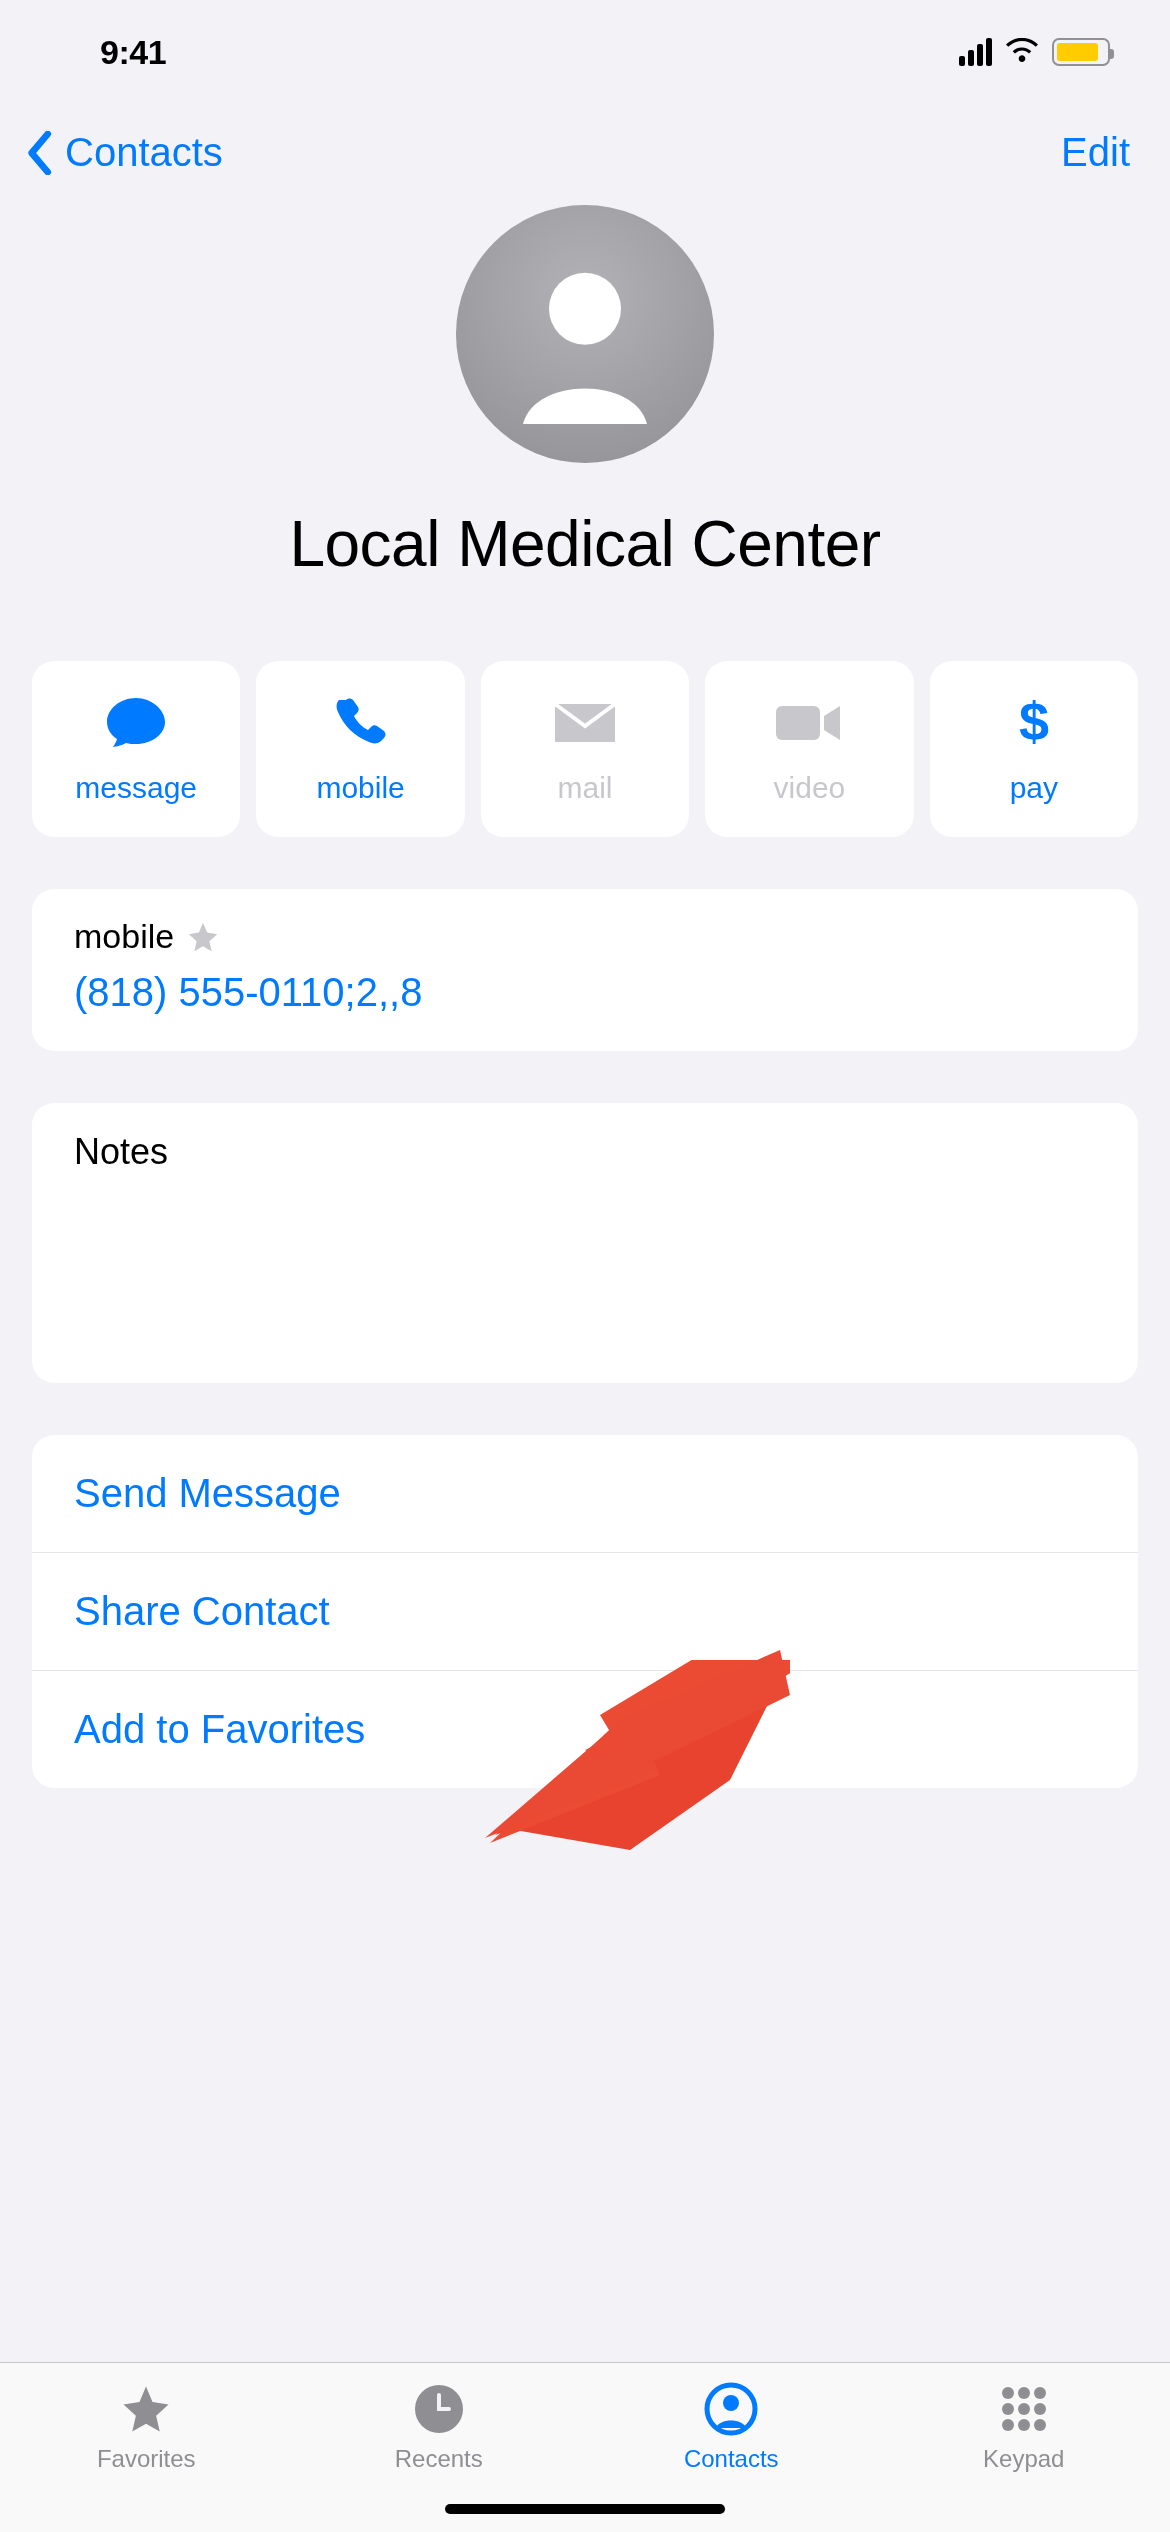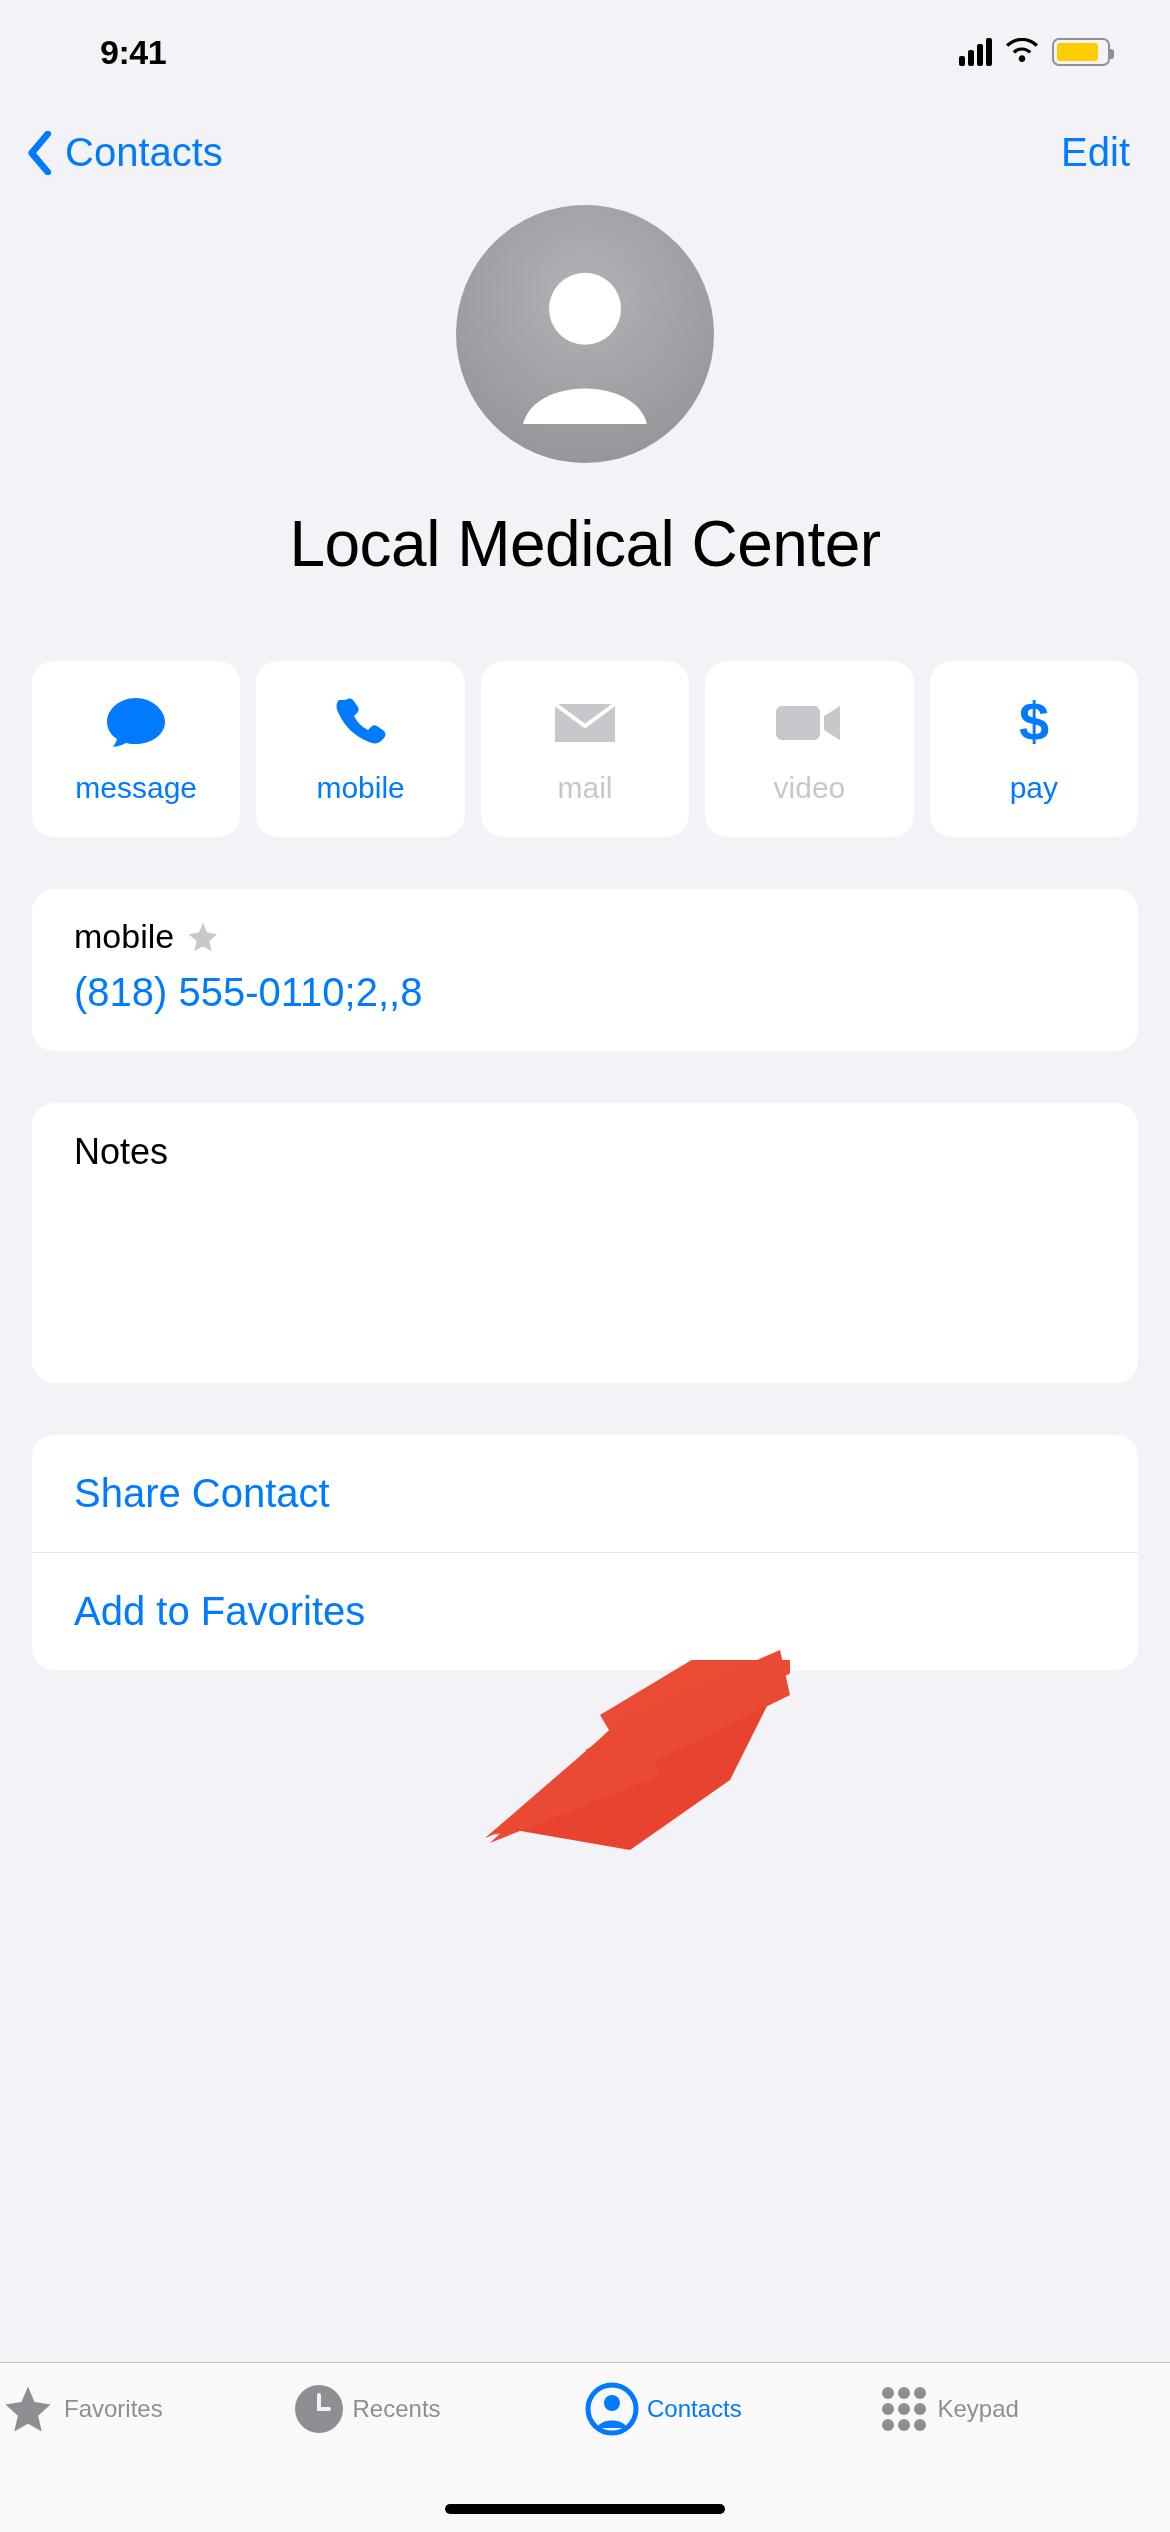--- a/index.html
+++ b/index.html
@@ -172,21 +172,21 @@
     background:rgba(249,249,249,0.94);
     border-top:1px solid rgba(0,0,0,0.2);
     display:flex;
     justify-content:space-around;
     align-items:flex-start;
     padding-top:18px;
   }
   .tab-item {
     flex:1;
     display:flex;
-    flex-direction:row;
+    flex-direction:column;
     align-items:center;
     gap:8px;
     color:#8e8e93;
   }
   .tab-item.active { color:#007aff; }
   .tab-item .icon { height:56px; display:flex; align-items:center; justify-content:center;}
   .tab-item .label { font-size:24px; }
 
   
   .home-indicator {
@@ -307,20 +307,21 @@
         </svg>
     </div>
     <div class="phone-number">(818) 555-0110;2,,8</div>
   </div>
 
   <div class="card notes-card">
     <div class="notes-label">Notes</div>
   </div>
 
   <div class="card link-card">
+    <div class="link-item">Send Message</div>
     <div class="link-item">Share Contact</div>
     <div class="link-item">Add to Favorites</div>
   </div>
 
 
 
 </div>
 
 <svg class="arrow-overlay" viewBox="0 0 300 220">
   <path d="M280 20 L100 130 L150 60 L20 170 L95 200 L100 130" fill="none"></path>

